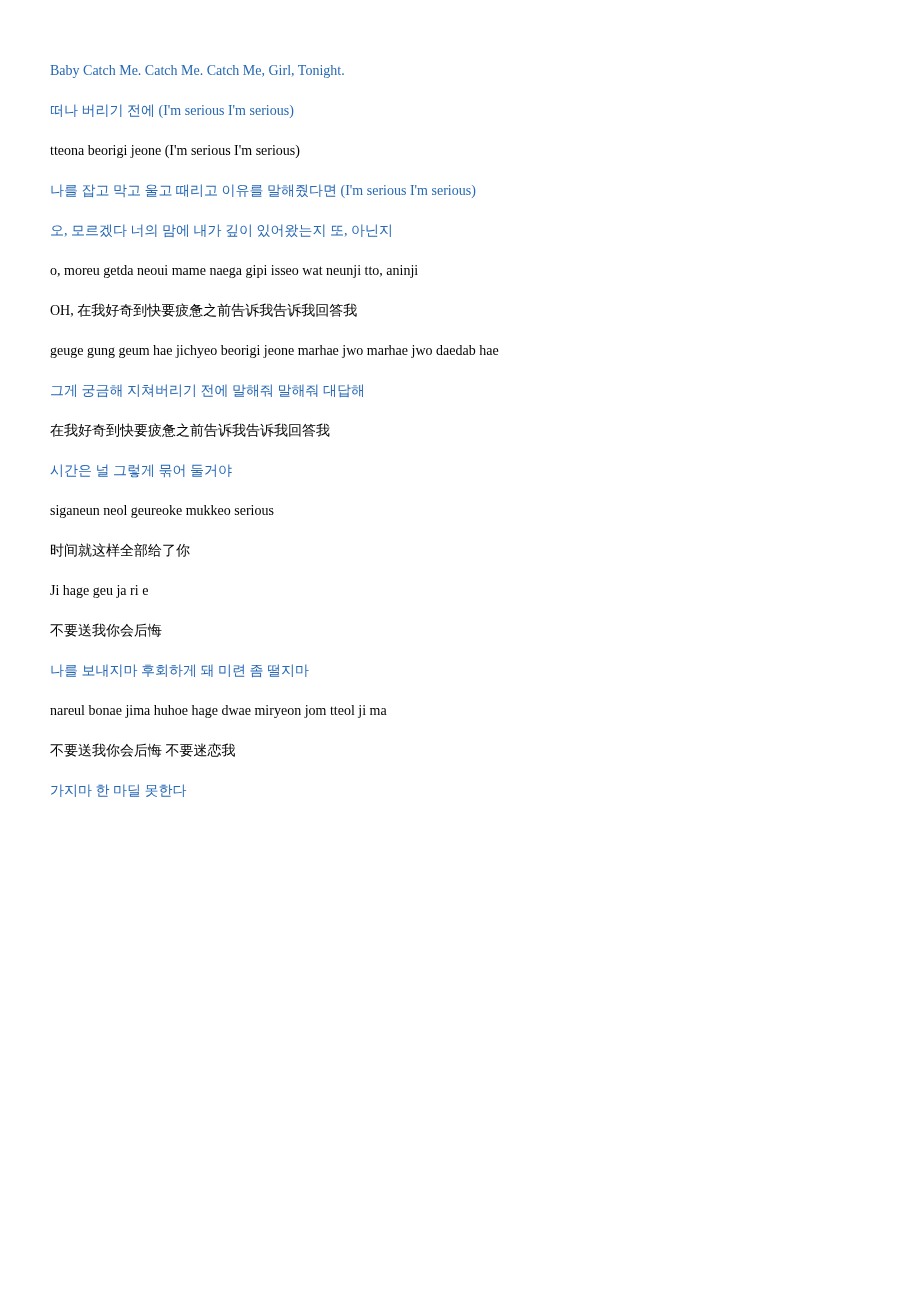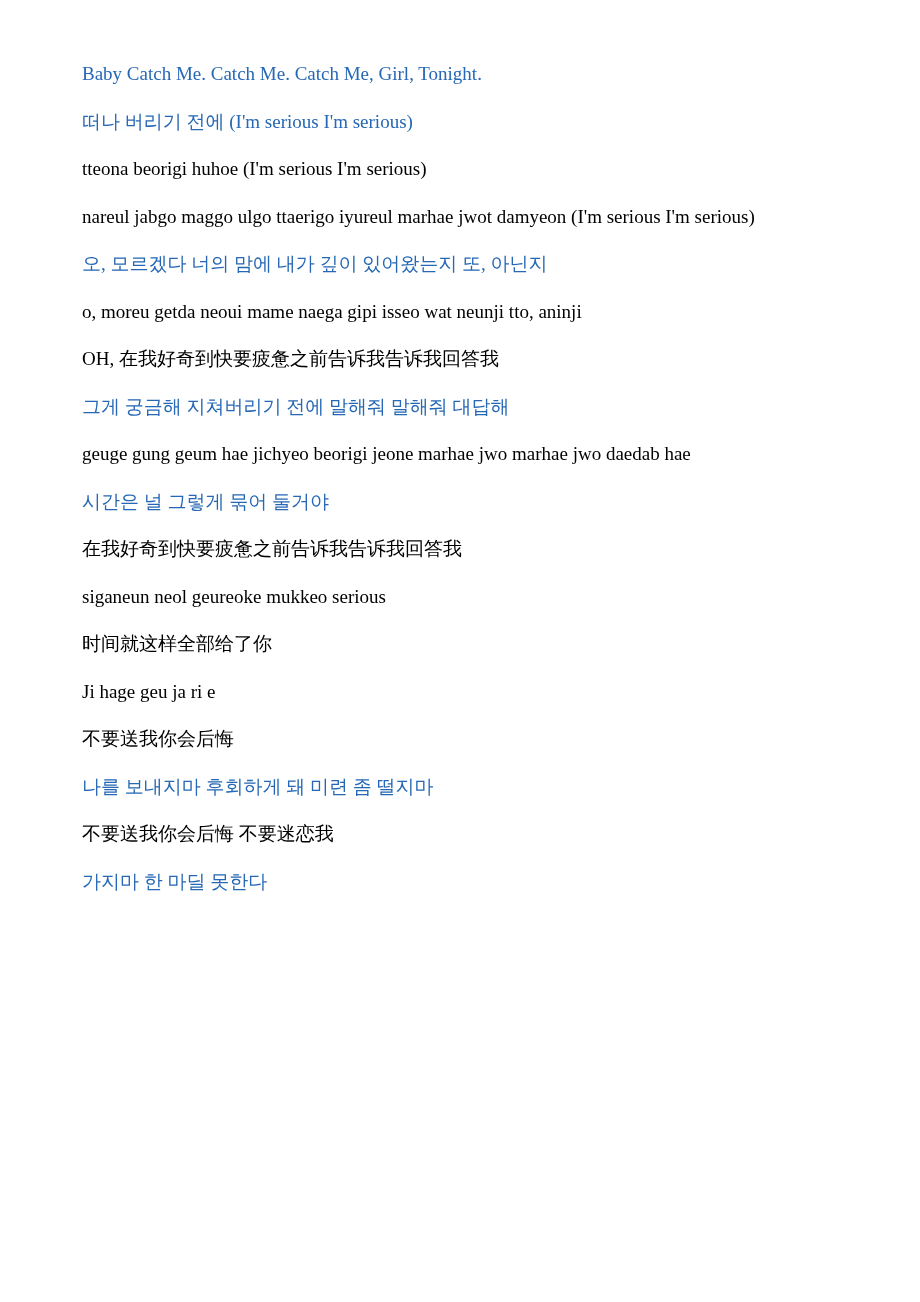--- a/index.html
+++ b/index.html
@@ -8,47 +8,47 @@
     box-sizing: border-box;
   }
   body {
     background: #ffffff;
     font-family: "Times New Roman", "SimSun", "Malgun Gothic", serif;
     padding: 60px 50px 50px 50px;
     width: 920px;
     color: #000000;
   }
   .line {
-    font-size: 19px;
+    font-size: 14px;
     line-height: 1.5;
     margin-bottom: 19px;
-    margin-left: 32px;
   }
   .blue {
     color: #2668b5;
   }
   .black {
     color: #000000;
   }
 </style>
 </head>
 <body>
 
 <div id="content">
     <p class="line blue">Baby Catch Me. Catch Me. Catch Me, Girl, Tonight.</p>
     <p class="line blue">떠나 버리기 전에 (I'm serious I'm serious)</p>
-    <p class="line black">tteona beorigi huhoe (I'm serious I'm serious)</p>
-    <p class="line black">nareul jabgo maggo ulgo ttaerigo iyureul marhae jwot damyeon (I'm serious I'm serious)</p>
+    <p class="line black">tteona beorigi jeone (I'm serious I'm serious)</p>
+    <p class="line blue">나를 잡고 막고 울고 때리고 이유를 말해줬다면 (I'm serious I'm serious)</p>
     <p class="line blue">오, 모르겠다 너의 맘에 내가 깊이 있어왔는지 또, 아닌지</p>
     <p class="line black">o, moreu getda neoui mame naega gipi isseo wat neunji tto, aninji</p>
     <p class="line black">OH, 在我好奇到快要疲惫之前告诉我告诉我回答我</p>
+    <p class="line black">geuge gung geum hae jichyeo beorigi jeone marhae jwo marhae jwo daedab hae</p>
     <p class="line blue">그게 궁금해 지쳐버리기 전에 말해줘 말해줘 대답해</p>
-    <p class="line black">geuge gung geum hae jichyeo beorigi jeone marhae jwo marhae jwo daedab hae</p>
+    <p class="line black">在我好奇到快要疲惫之前告诉我告诉我回答我</p>
     <p class="line blue">시간은 널 그렇게 묶어 둘거야</p>
-    <p class="line black">在我好奇到快要疲惫之前告诉我告诉我回答我</p>
     <p class="line black">siganeun neol geureoke mukkeo serious</p>
     <p class="line black">时间就这样全部给了你</p>
     <p class="line black">Ji hage geu ja ri e</p>
     <p class="line black">不要送我你会后悔</p>
     <p class="line blue">나를 보내지마 후회하게 돼 미련 좀 떨지마</p>
+    <p class="line black">nareul bonae jima huhoe hage dwae miryeon jom tteol ji ma</p>
     <p class="line black">不要送我你会后悔 不要迷恋我</p>
     <p class="line blue">가지마 한 마딜 못한다</p>
   </div>
 
 </body></html>

